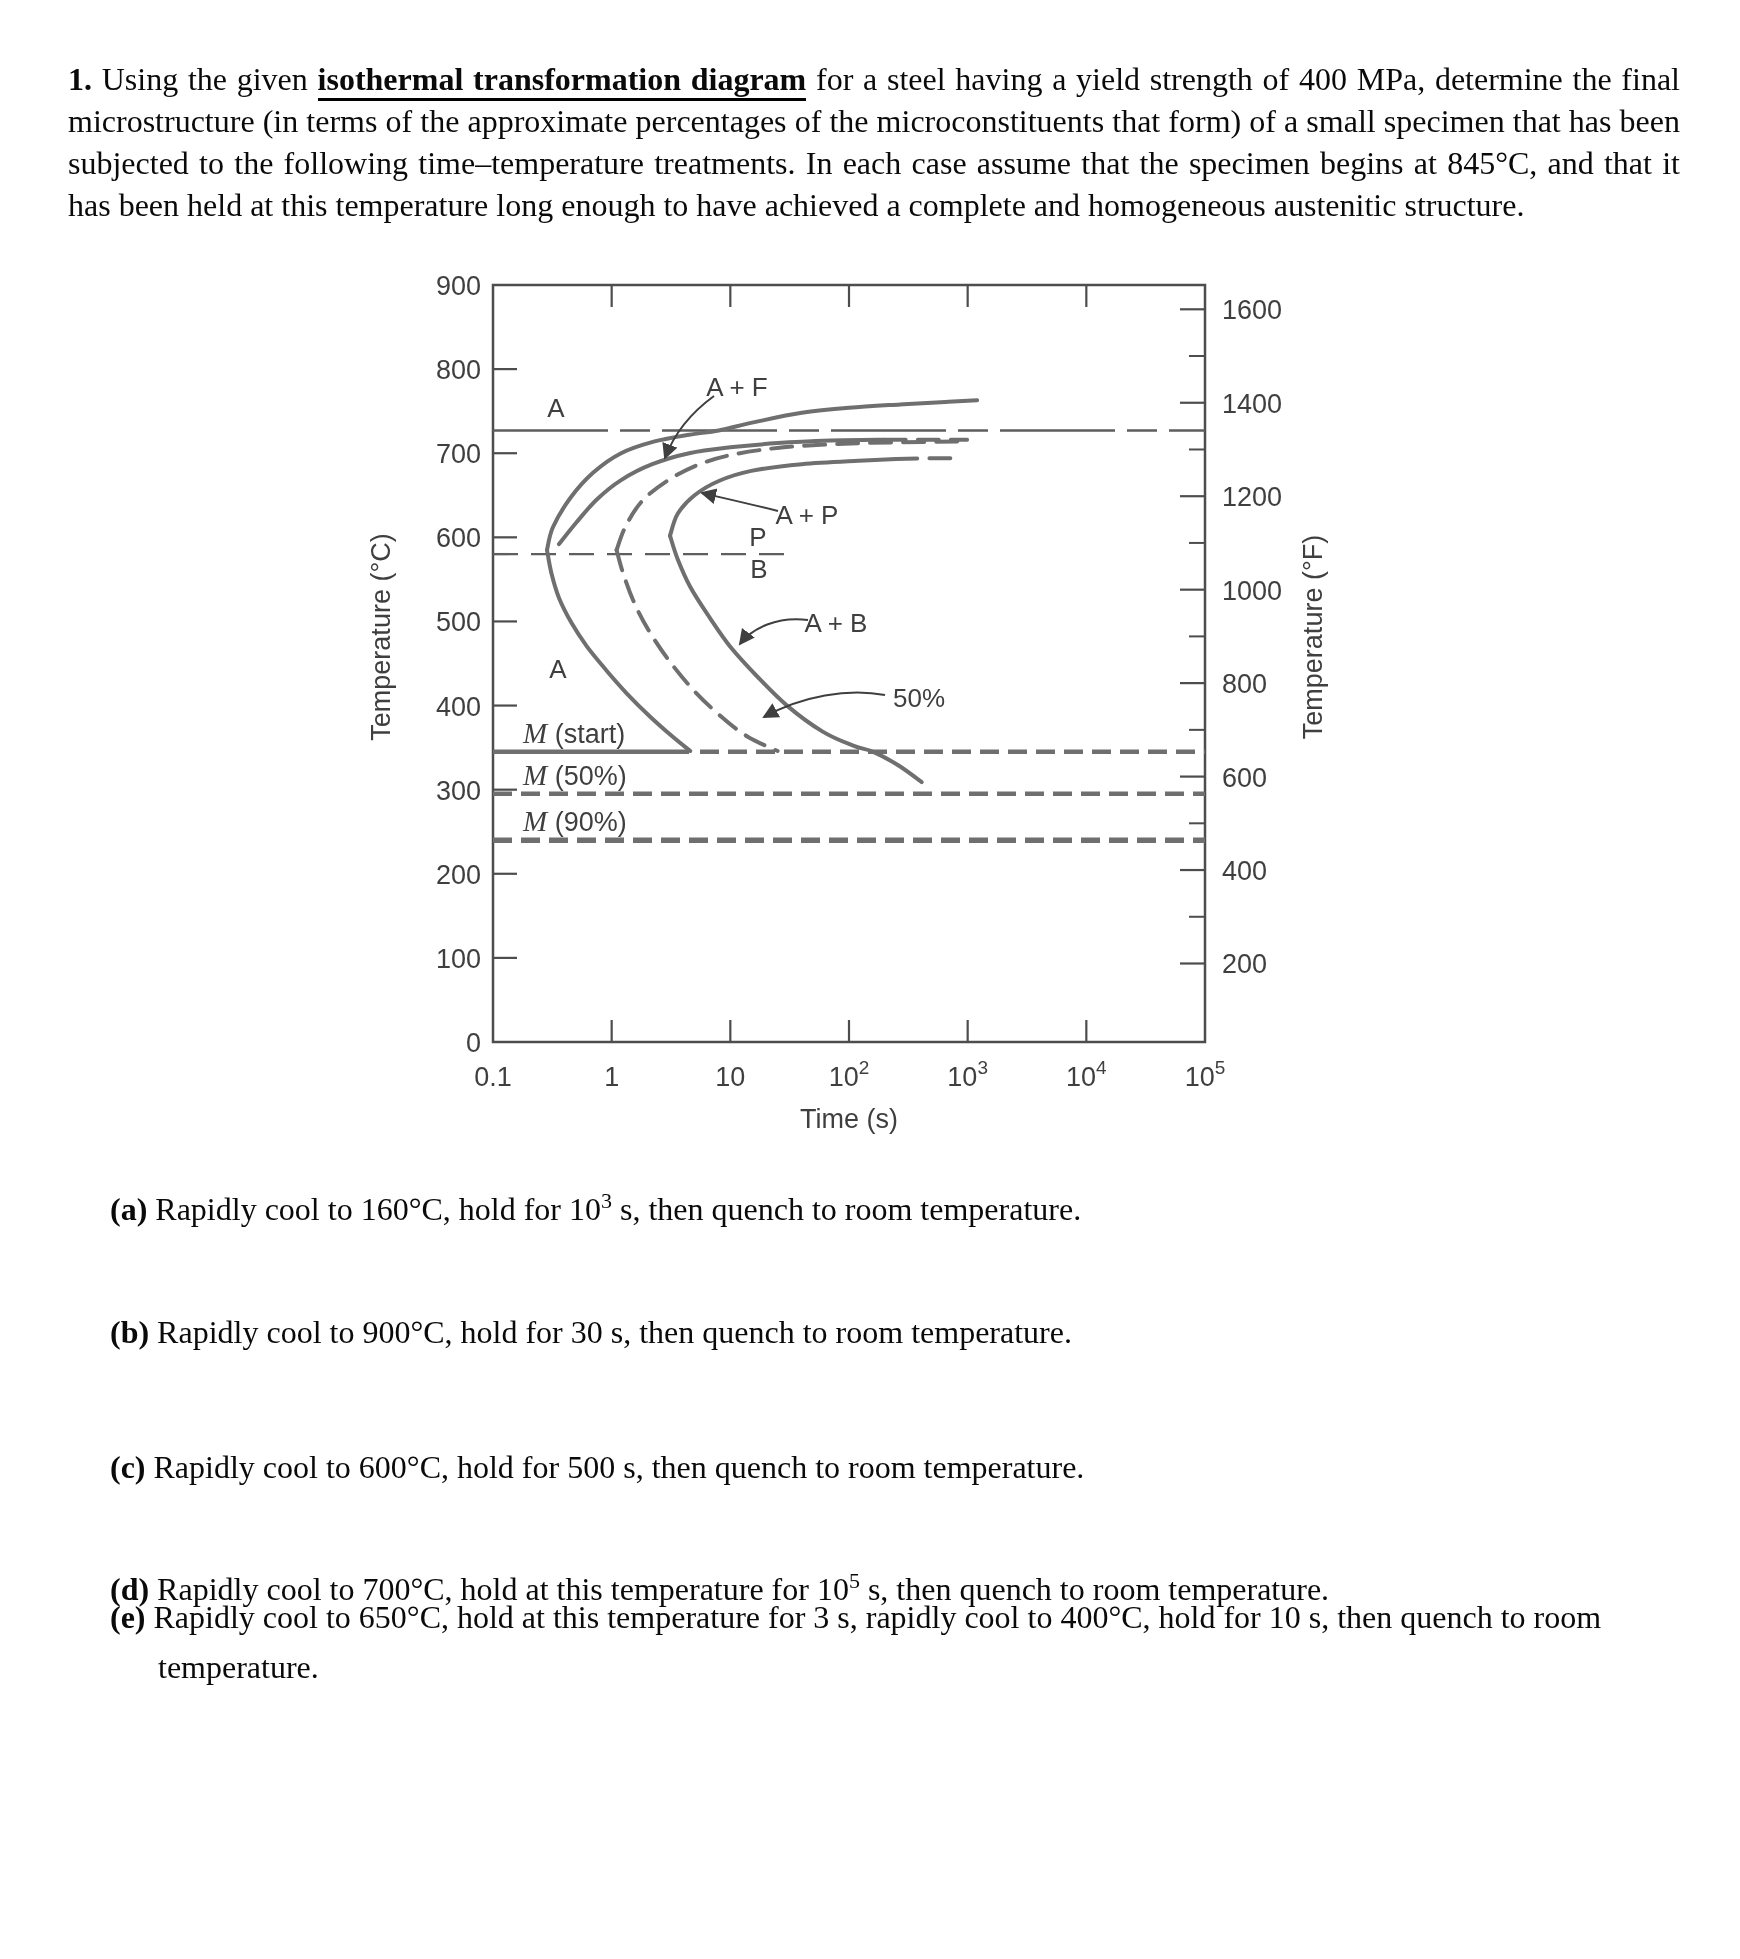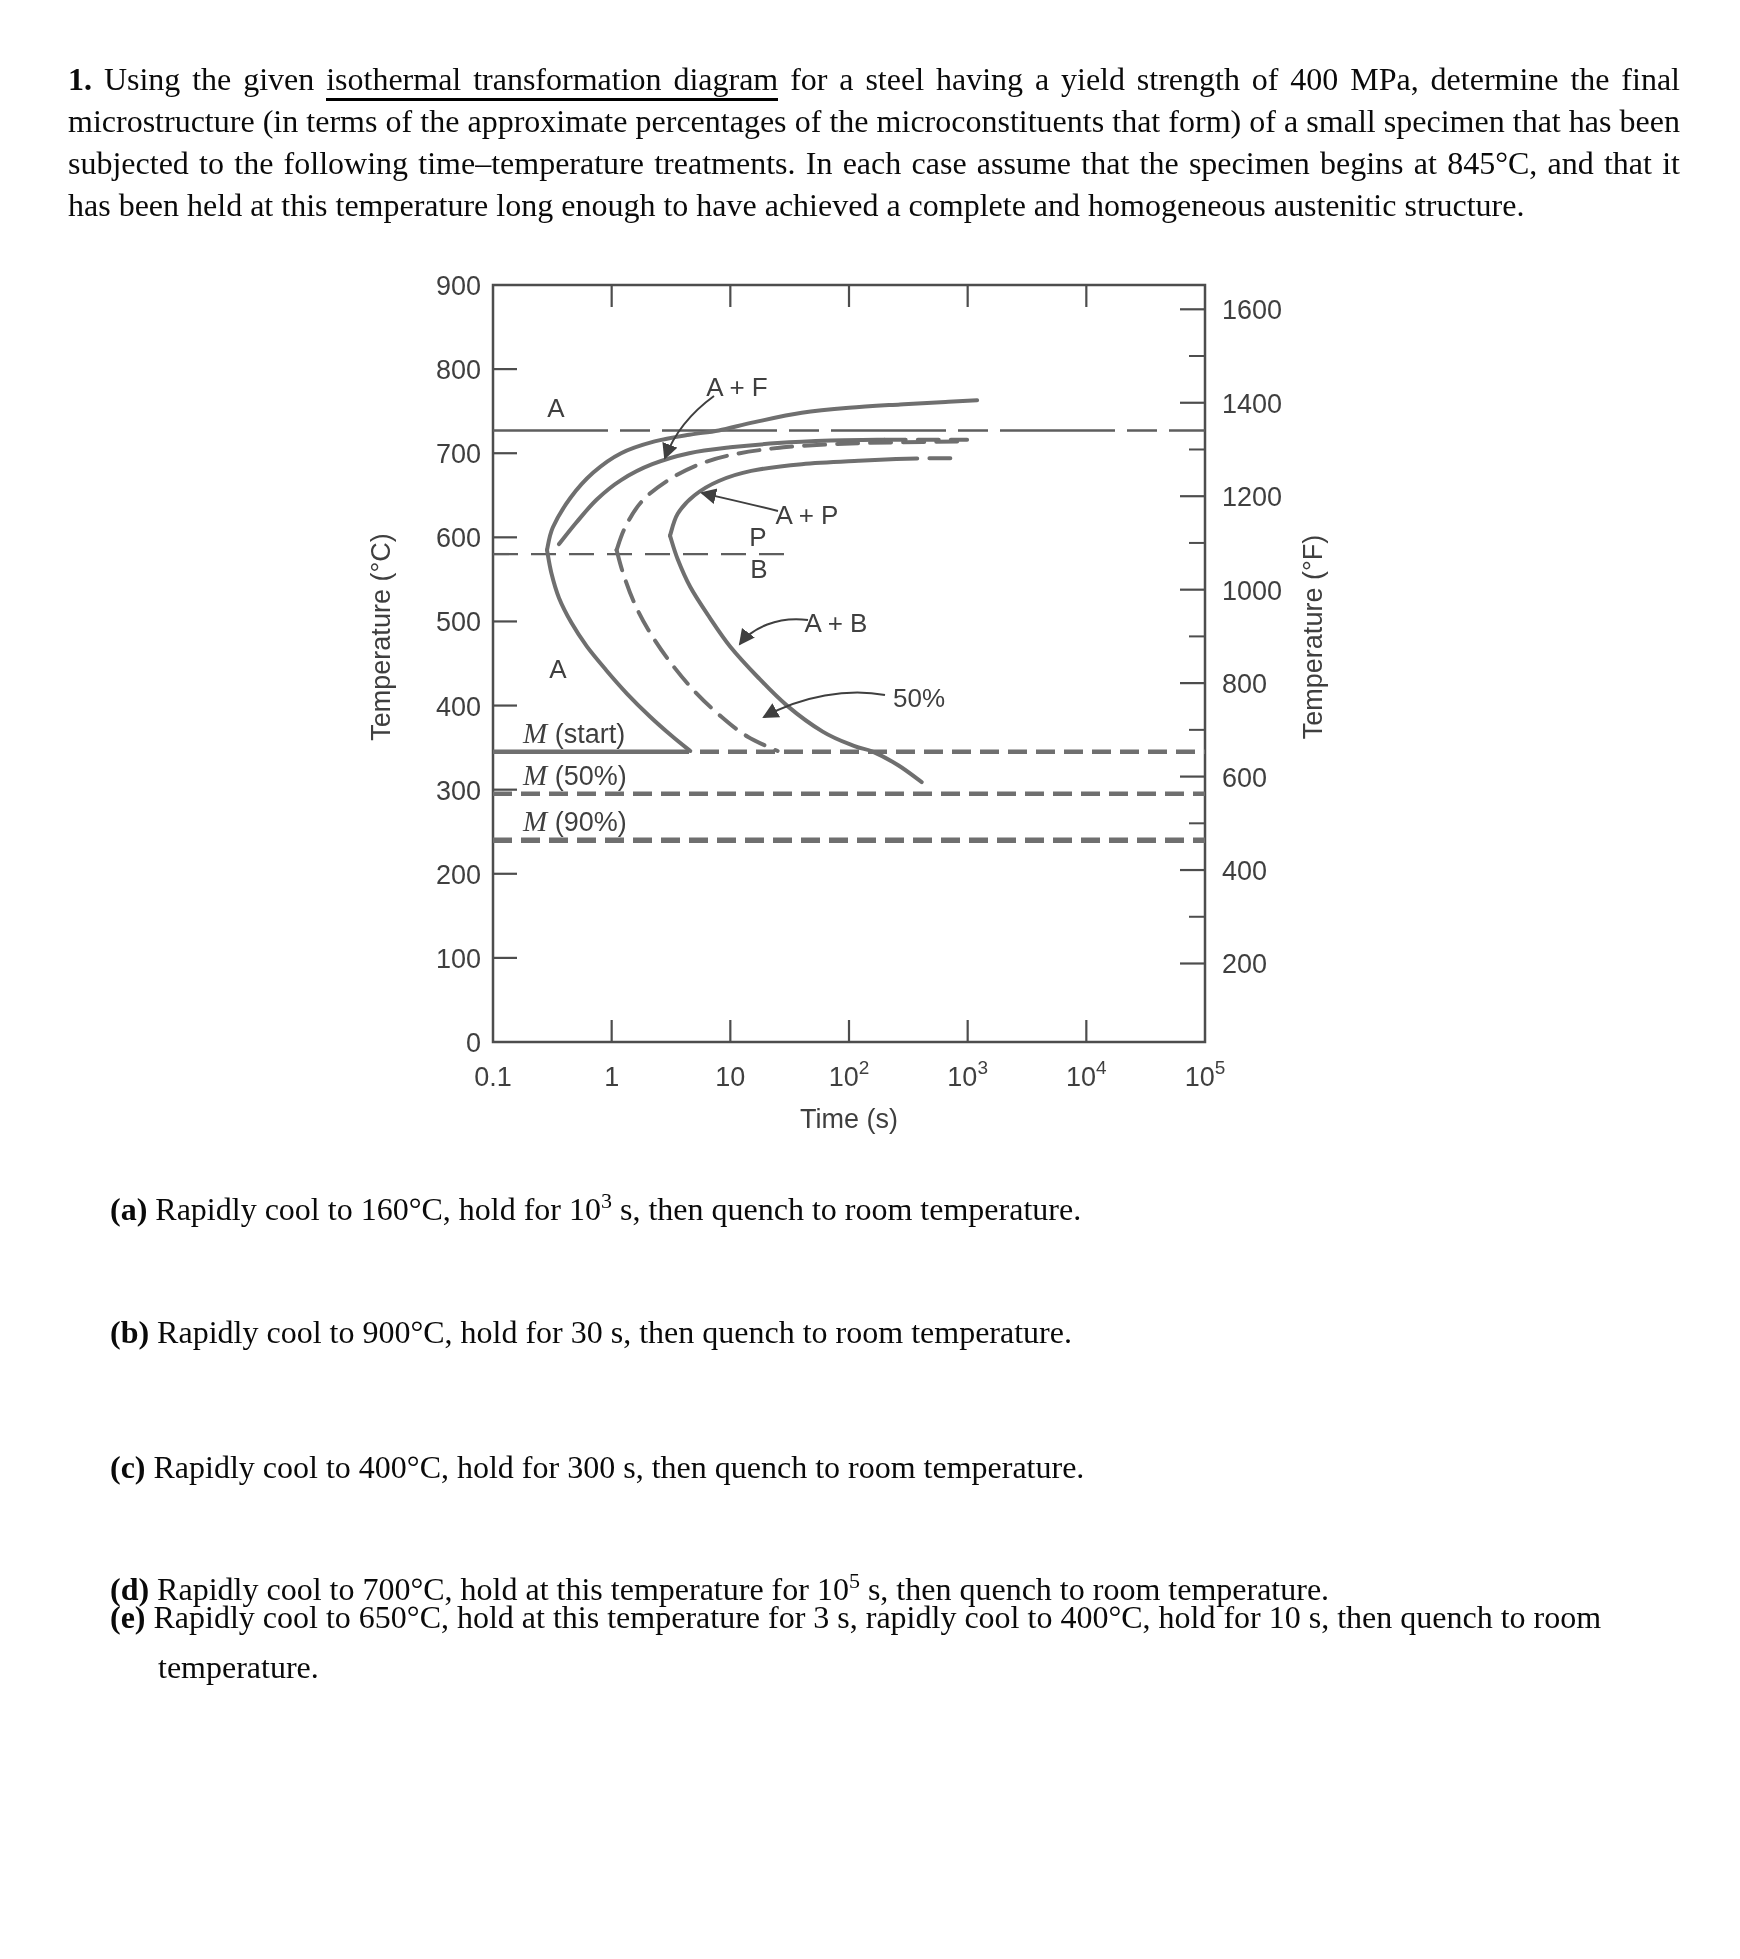--- a/index.html
+++ b/index.html
@@ -1,19 +1,19 @@
 <!DOCTYPE html>
 <html><head>
 <meta charset="utf-8">
 <style>
   html,body{margin:0;padding:0;background:#fff;}
   body{width:1740px;height:1959px;position:relative;font-family:"Liberation Serif",serif;color:#0a0a0a;}
   .intro{position:absolute;left:68px;top:26px;width:1612px;font-size:32px;line-height:42px;text-align:justify;}
   .bold{font-weight:bold;}
-  .bold-underline{font-weight:normal;border-bottom:3px solid #000;padding-bottom:1px;}
+  .bold-underline{font-weight:bold;border-bottom:3px solid #000;padding-bottom:1px;}
   .part{position:absolute;left:110px;width:1510px;font-size:32px;line-height:42px;padding-left:48px;text-indent:-48px;}
   .plabel{font-weight:bold;}
   sup{font-size:22px;}
   svg{position:absolute;left:0;top:0;}
   svg text{font-family:"Liberation Sans",sans-serif;fill:#3f3f3f;}
   .serifM{font-family:"Liberation Serif",serif;font-style:italic;}
 </style>
 </head>
 <body>
 
@@ -136,21 +136,21 @@
 <div class="part" style="top:1180px">
   <span class="plabel">(a)</span>
   <span> <span>Rapidly cool to 160°C, hold for 10</span><sup>3</sup><span> s, then quench to room temperature.</span></span>
 </div>
 <div class="part" style="top:1303px">
   <span class="plabel">(b)</span>
   <span> <span>Rapidly cool to 900°C, hold for 30 s, then quench to room temperature.</span><sup></sup><span></span></span>
 </div>
 <div class="part" style="top:1438px">
   <span class="plabel">(c)</span>
-  <span> <span>Rapidly cool to 400°C, hold for 300 s, then quench to room temperature.</span><sup></sup><span></span></span>
+  <span> <span>Rapidly cool to 600°C, hold for 500 s, then quench to room temperature.</span><sup></sup><span></span></span>
 </div>
 <div class="part" style="top:1560px">
   <span class="plabel">(d)</span>
   <span> <span>Rapidly cool to 700°C, hold at this temperature for 10</span><sup>5</sup><span> s, then quench to room temperature.</span></span>
 </div>
 <div class="part" style="top:1596px;width:1470px">
   <span class="plabel">(e)</span>
   <span> <span>Rapidly cool to 650°C, hold at this temperature for 3 s, rapidly cool to 400°C, hold for 10 s, then quench to room temperature.</span><sup></sup><span></span></span>
 </div>
 

